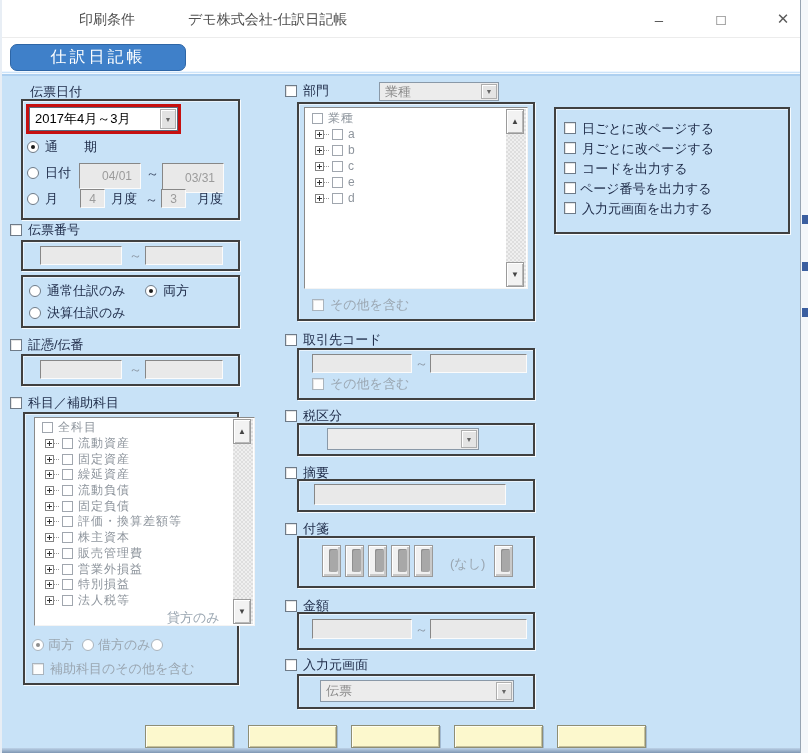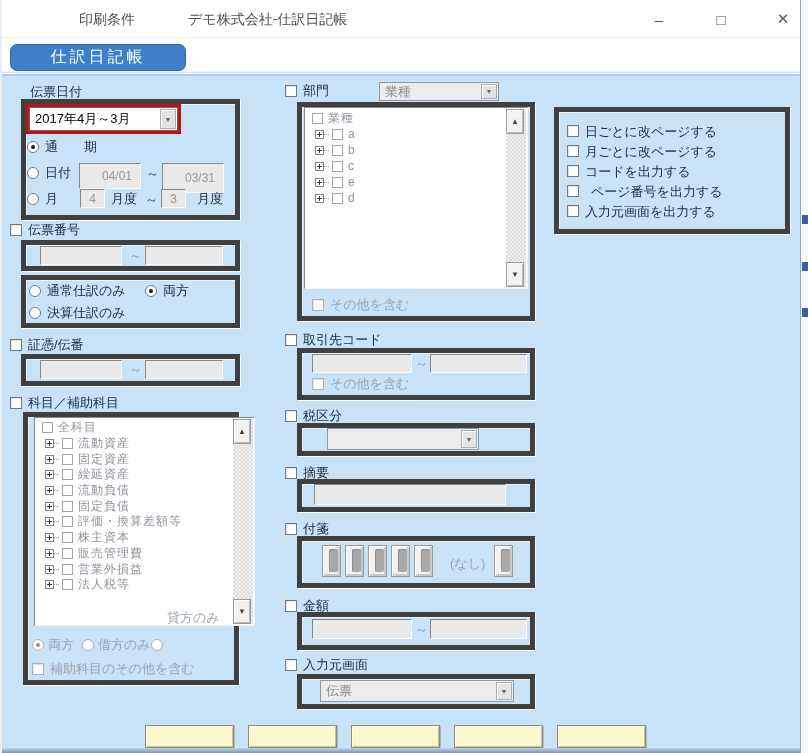--- a/index.html
+++ b/index.html
@@ -7,21 +7,21 @@
   .window{position:relative;width:808px;height:753px;background:#c8e2f7;overflow:hidden;border-left:2px solid #e8eef5}
   
   .titlebar{position:absolute;left:0;top:0;width:100%;height:38px;background:#fff;border-bottom:1px solid #ececec}
   .tbar-text{position:absolute;top:11px;font-size:14px;color:#4f4f4f;white-space:nowrap}
   .winbtn{position:absolute;top:7px;width:34px;height:24px;display:flex;align-items:center;justify-content:center;color:#5a5a5a;font-size:15px;cursor:default}
   
   .tabstrip{position:absolute;left:0;top:38px;width:100%;height:33px;background:#fff}
   .divider{position:absolute;left:0;top:71px;width:100%;height:5px;background:linear-gradient(#eef6ff 0,#eef6ff 1px,#cde4f9 1px,#cde4f9 2px,#f3f9ff 2px,#f3f9ff 3px,#aed0f0 3px,#aed0f0 5px)}
   .tab{position:absolute;left:8px;top:44px;width:176px;height:27px;background:#3f80c9;border:1px solid #2e66a6;border-radius:7px;color:#fff;font-size:16px;display:flex;align-items:center;justify-content:center;letter-spacing:3px}
   
-  .gbox{position:absolute;border:5px solid #404040;box-shadow:1px 1px 0 rgba(255,255,255,.85),inset 1px 1px 0 rgba(255,255,255,.6)}
+  .gbox{position:absolute;border:2px solid #404040;box-shadow:1px 1px 0 rgba(255,255,255,.85),inset 1px 1px 0 rgba(255,255,255,.6)}
   
   .lbl{position:absolute;font-size:13px;color:#1d2a47;white-space:nowrap;line-height:15px}
   .lbl.dis{color:#9aa6b1}
   
   .cbx{position:absolute;width:12px;height:12px;background:#fff;border:1px solid #6f7b88;box-shadow:inset 1px 1px 0 #e4e4e4}
   .cbx.dis{border-color:#aab4bd;background:#fdfdfd}
   .rad{position:absolute;width:12px;height:12px;border-radius:50%;background:#fff;border:1px solid #6f7b88}
   .rad.sel::after{content:"";position:absolute;left:3px;top:3px;width:4px;height:4px;border-radius:50%;background:#1c1c1c}
   .rad.dis{border-color:#aab4bd}
   .rad.dis.sel::after{background:#8f8f8f}
@@ -208,20 +208,26 @@
         <div class="trow node">
           <span class="expander"></span>
           <span class="dots"></span>
           <span class="tcb"></span>
           <span class="tlabel">営業外損益</span>
         </div>
         <div class="trow node">
           <span class="expander"></span>
           <span class="dots"></span>
           <span class="tcb"></span>
+          <span class="tlabel">特別損益</span>
+        </div>
+        <div class="trow node">
+          <span class="expander"></span>
+          <span class="dots"></span>
+          <span class="tcb"></span>
           <span class="tlabel">法人税等</span>
         </div>
       </div>
     <div class="sbar">
       <div class="sbtn up">▲</div>
       <div class="sbtn down">▼</div>
     </div>
   </div>
   <span class="rad dis sel" style="left:30px;top:639px"></span>
   <span class="lbl dis" style="left:46px;top:637px">両方</span>
@@ -341,21 +347,21 @@
           <span class="lbl" style="position:static">日ごとに改ページする</span>
         </div>
         <div style="display:flex;align-items:center;height:20px;gap:6px">
           <span class="cbx" style="position:static"></span>
           <span class="lbl" style="position:static">月ごとに改ページする</span>
         </div>
         <div style="display:flex;align-items:center;height:20px;gap:6px">
           <span class="cbx" style="position:static"></span>
           <span class="lbl" style="position:static">コードを出力する</span>
         </div>
-        <div style="display:flex;align-items:center;height:20px;gap:12px">
+        <div style="display:flex;align-items:center;height:20px;gap:4px">
           <span class="cbx" style="position:static"></span>
           <span class="lbl" style="position:static">ページ番号を出力する</span>
         </div>
         <div style="display:flex;align-items:center;height:20px;gap:6px">
           <span class="cbx" style="position:static"></span>
           <span class="lbl" style="position:static">入力元画面を出力する</span>
         </div>
       </div>
   </div>
 

